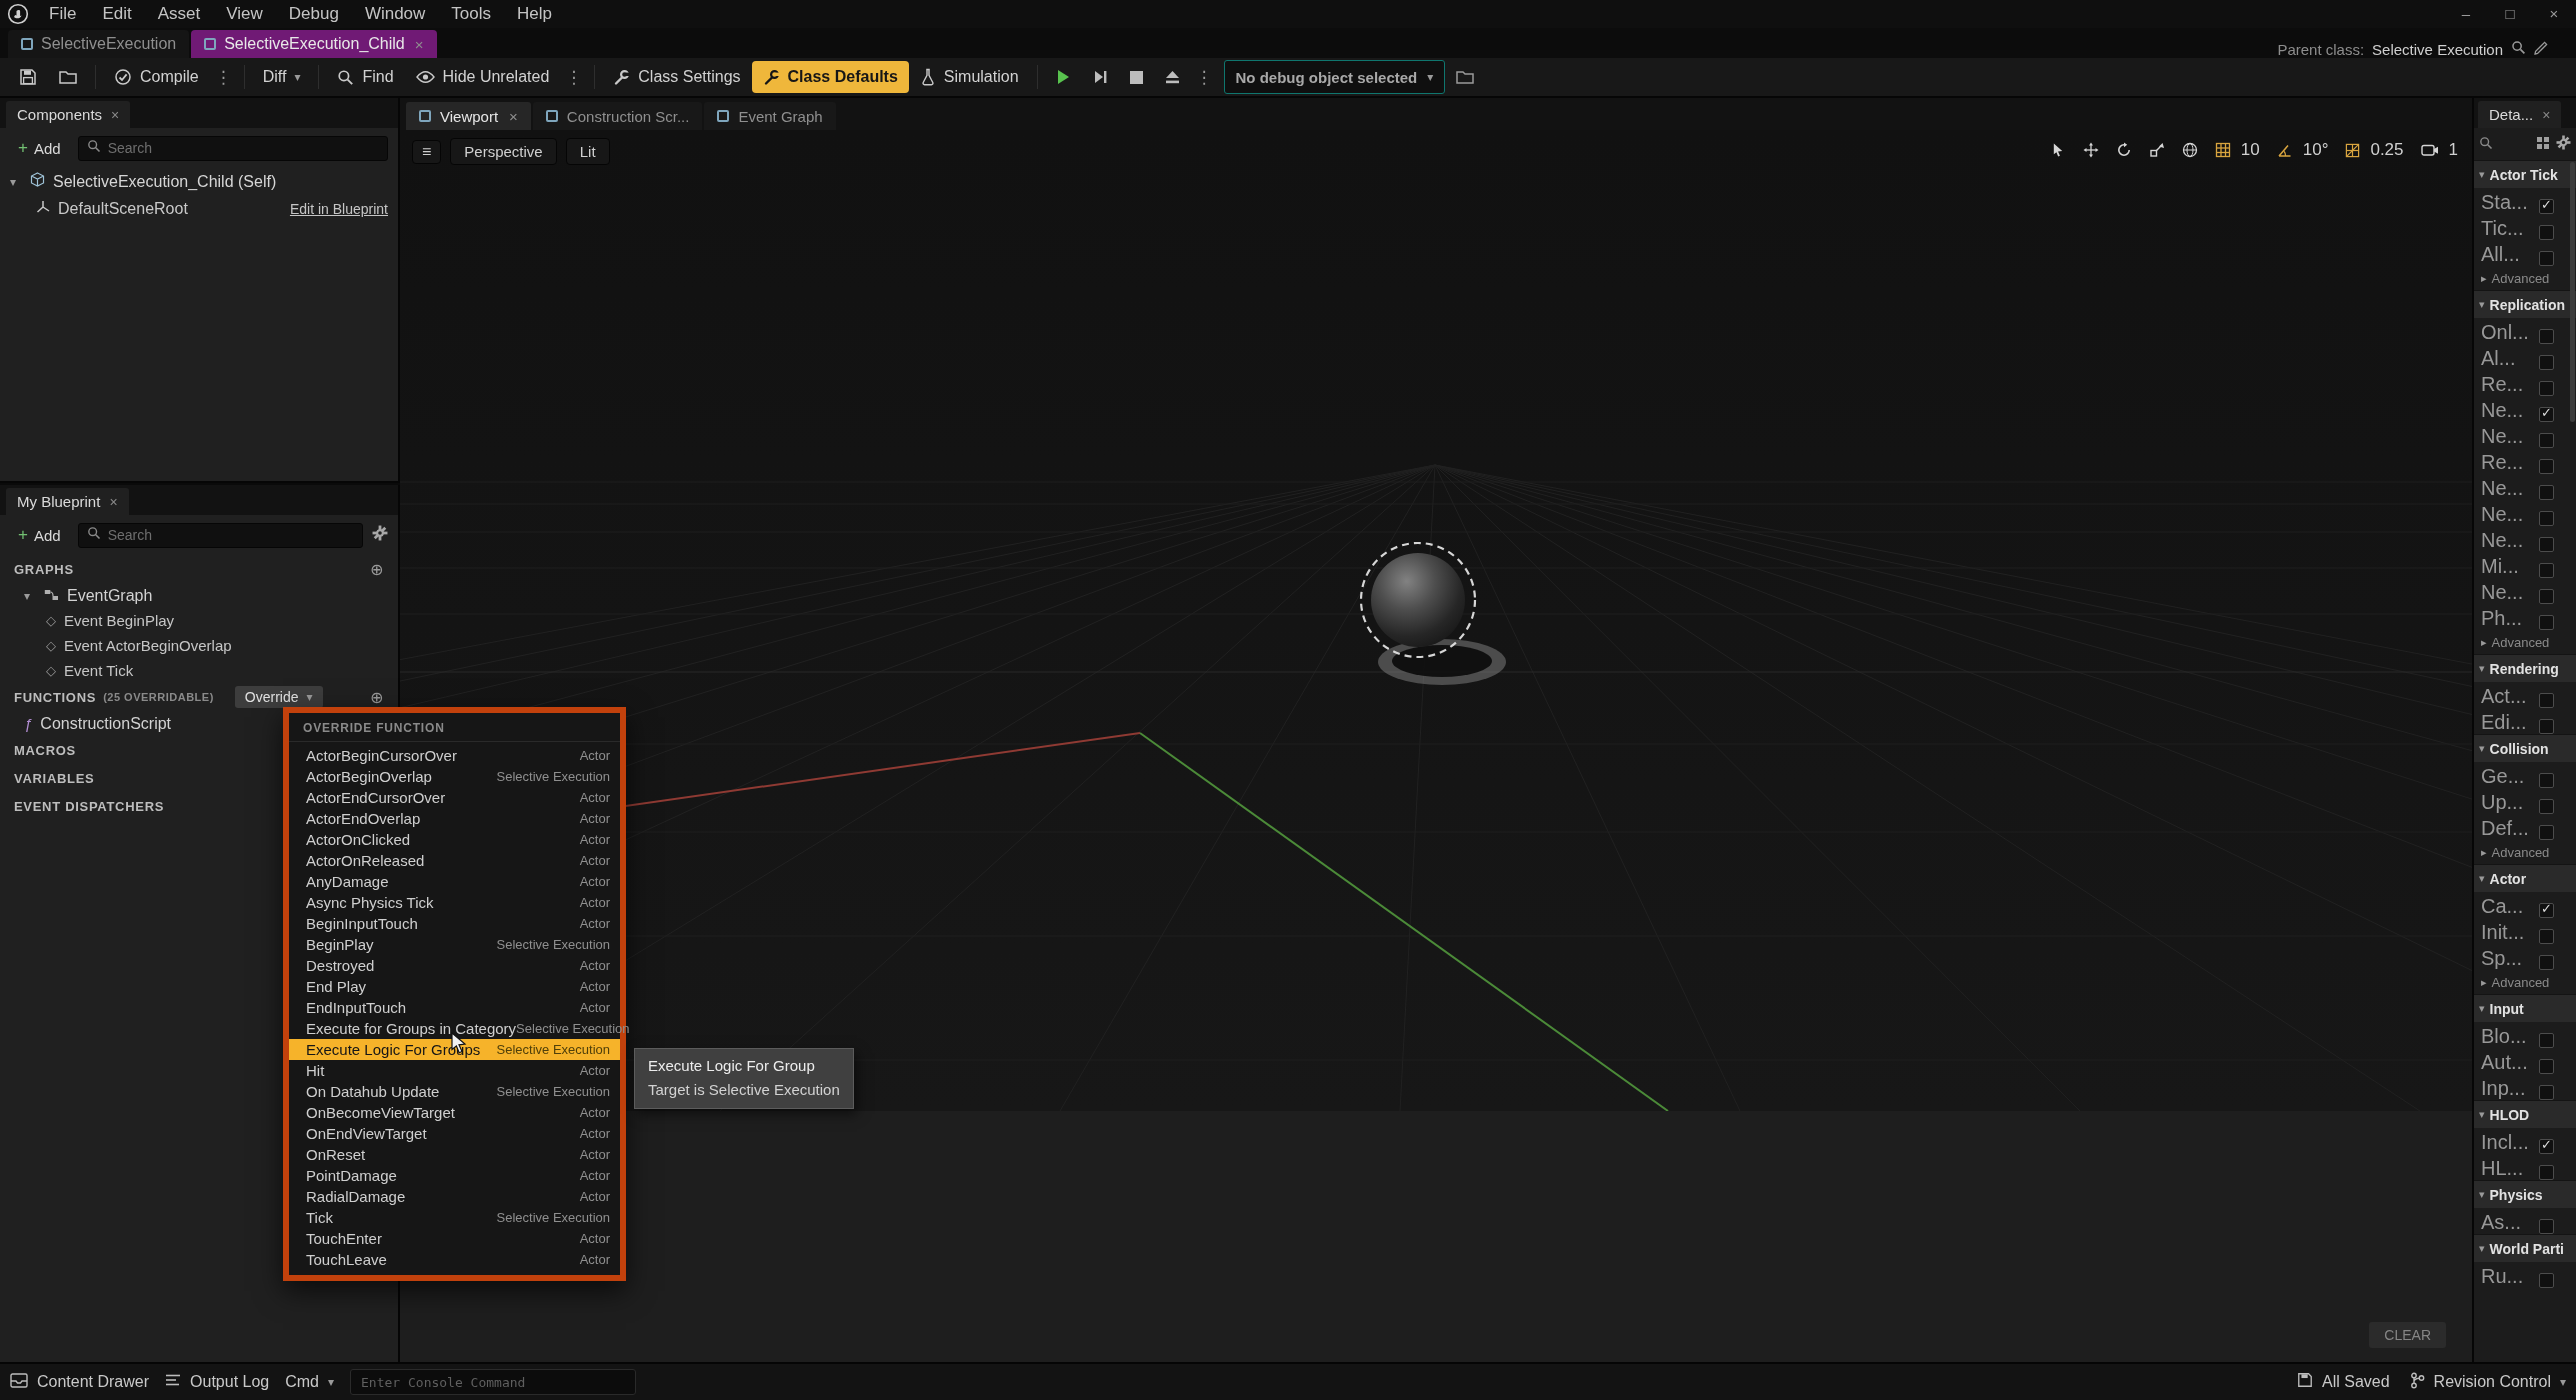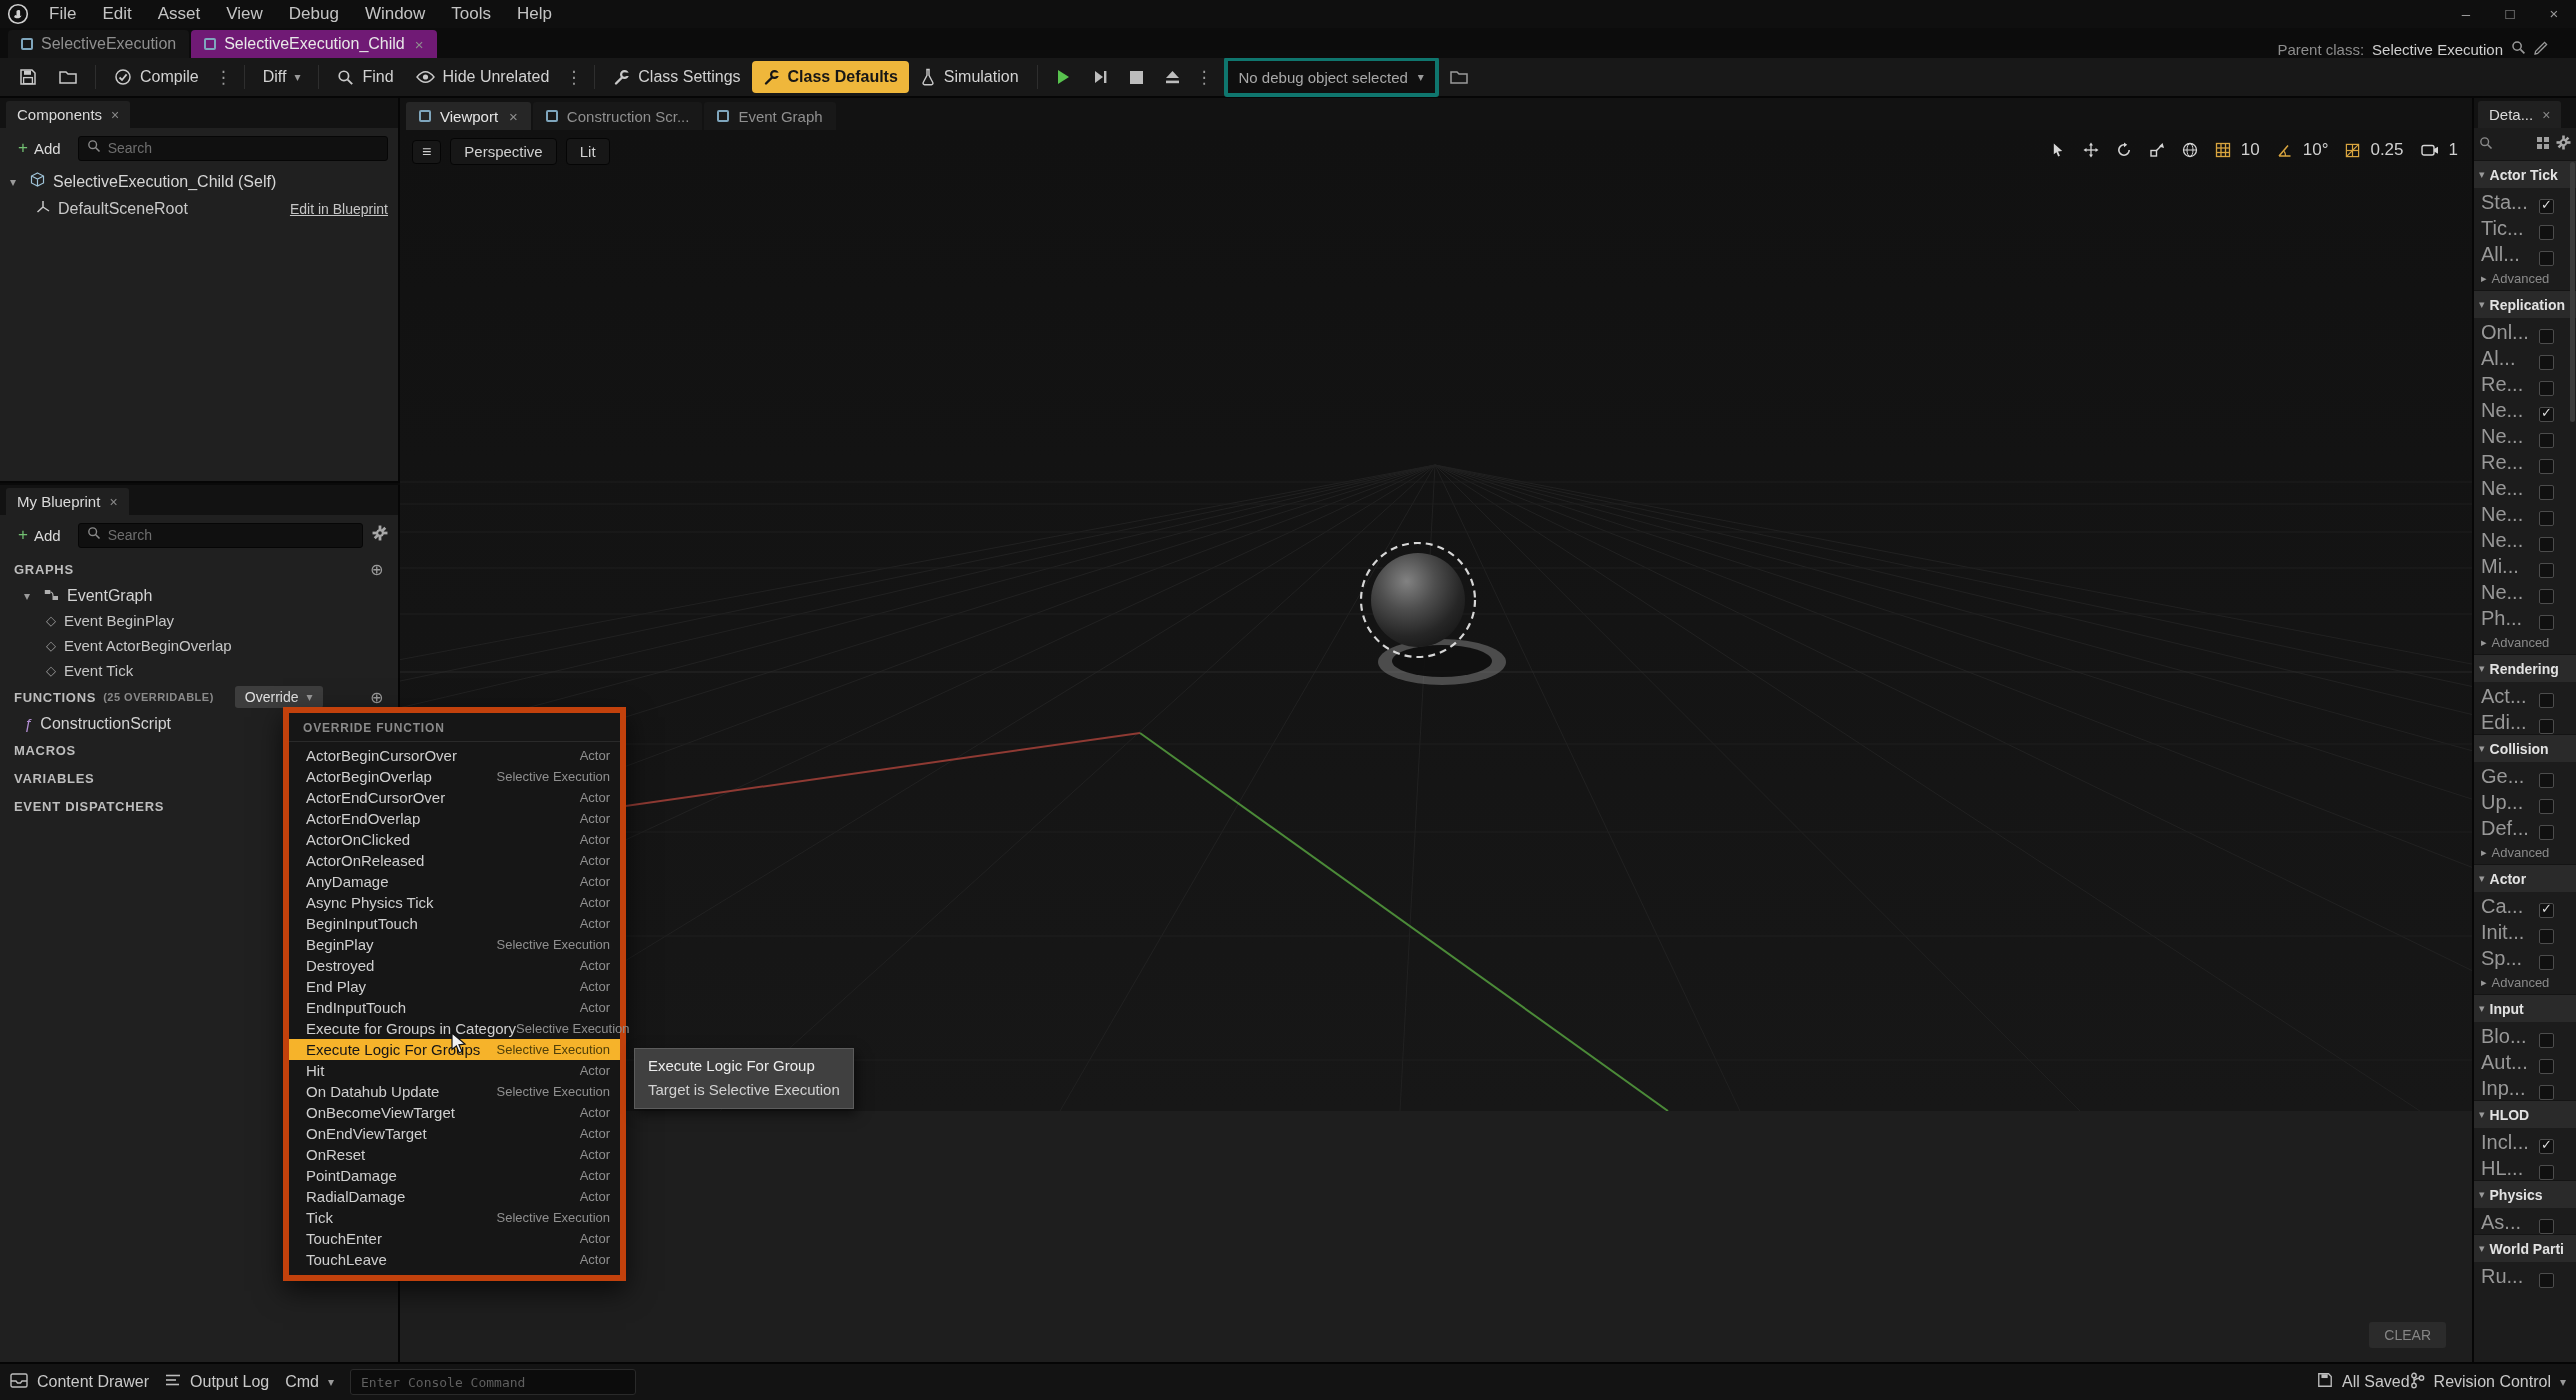--- a/index.html
+++ b/index.html
@@ -23,21 +23,21 @@
   .parent-class .pc-value { color:#cfcfcf; }
 
   
   .toolbar { position:absolute; left:0; top:58px; right:0; height:40px; background:#181818; border-bottom:2px solid #060606; display:flex; align-items:center; padding:0 8px; z-index:8; }
   .tb-btn { display:flex; align-items:center; gap:8px; height:32px; padding:0 11px; border-radius:4px; font-size:16px; color:#d2d2d2; white-space:nowrap; }
   .tb-ico { display:flex; align-items:center; }
   .tb-caret { font-size:12px; color:#9a9a9a; }
   .tb-kebab { color:#9a9a9a; font-size:17px; padding:0 5px; }
   .tb-sep { width:1px; height:24px; background:#2e2e2e; margin:0 7px; flex:0 0 auto; }
   .class-defaults { background:#efb73b; color:#161616; font-weight:bold; }
-  .debug-select { display:flex; align-items:center; gap:10px; height:28px; background:#0f0f0f; border:4px solid #0f766e; border-radius:3px; padding:16px 11px; font-size:15px; color:#a8a8a8; margin-left:6px; }
+  .debug-select { display:flex; align-items:center; gap:10px; height:28px; background:#0f0f0f; border:1px solid #0f766e; border-radius:3px; padding:16px 11px; font-size:15px; color:#a8a8a8; margin-left:6px;font-weight:bold; }
 
   
   .panel-tabstrip { height:30px; background:#121212; display:flex; align-items:flex-end; padding-left:6px; }
   .panel-tab { display:flex; align-items:center; gap:9px; background:#202020; height:27px; padding:0 11px; font-size:15px; color:#dadada; border-radius:3px 3px 0 0; }
   .panel-tab .x { color:#8a8a8a; font-size:14px; }
   .panel-toolbar { display:flex; align-items:center; gap:9px; padding:7px 10px; }
   .add-btn { display:flex; align-items:center; gap:6px; color:#dadada; font-size:15px; padding:3px 8px; border-radius:3px; }
   .add-btn .plus { color:#72c072; font-size:17px; }
   .searchbox { flex:1; display:flex; align-items:center; gap:7px; background:#101010; border:1px solid #060606; border-radius:3px; height:25px; padding:0 8px; }
   .searchbox input { flex:1; background:transparent; border:none; outline:none; color:#d6d6d6; font-size:14px; font-family:inherit; }
@@ -100,21 +100,21 @@
   .dt-check.on::after { content:"✓"; position:absolute; left:1px; top:-3px; font-size:13px; color:#dcdcdc; }
   .dt-advanced { display:flex; align-items:center; gap:5px; height:24px; padding:0 7px; font-size:13px; color:#8a8a8a; }
   .dt-scrollbar { position:absolute; right:1px; top:64px; width:5px; height:260px; background:#3c3c3c; border-radius:3px; }
 
   
   .statusbar { position:absolute; left:0; right:0; bottom:0; height:38px; background:#131313; border-top:2px solid #050505; display:flex; align-items:center; padding:0 10px; gap:16px; font-size:16px; color:#c9c9c9; z-index:10; }
   .sb-item { display:flex; align-items:center; gap:9px; white-space:nowrap; }
   .sb-input { width:286px; height:26px; background:#0c0c0c; border:1px solid #2a2a2a; border-radius:3px; display:flex; align-items:center; padding:0 10px; }
   .sb-input input { flex:1; background:transparent; border:none; outline:none; font-family:"DejaVu Sans Mono",monospace; font-size:13px; color:#8a8a8a; }
   .sb-input input::placeholder { color:#5f5f5f; }
-  .sb-right { margin-left:auto; display:flex; align-items:center; }
+  .sb-right { margin-left:auto; display:flex; align-items:center; gap:20px; }
 </style>
 </head>
 <body>
 
 <div id="app">
 
   <div class="menubar">
     <span class="logo">
       <svg width="22" height="22" viewBox="0 0 22 22">
           <circle cx="11" cy="11" r="9.3" fill="none" stroke="#cfcfcf" stroke-width="1.6"></circle>

